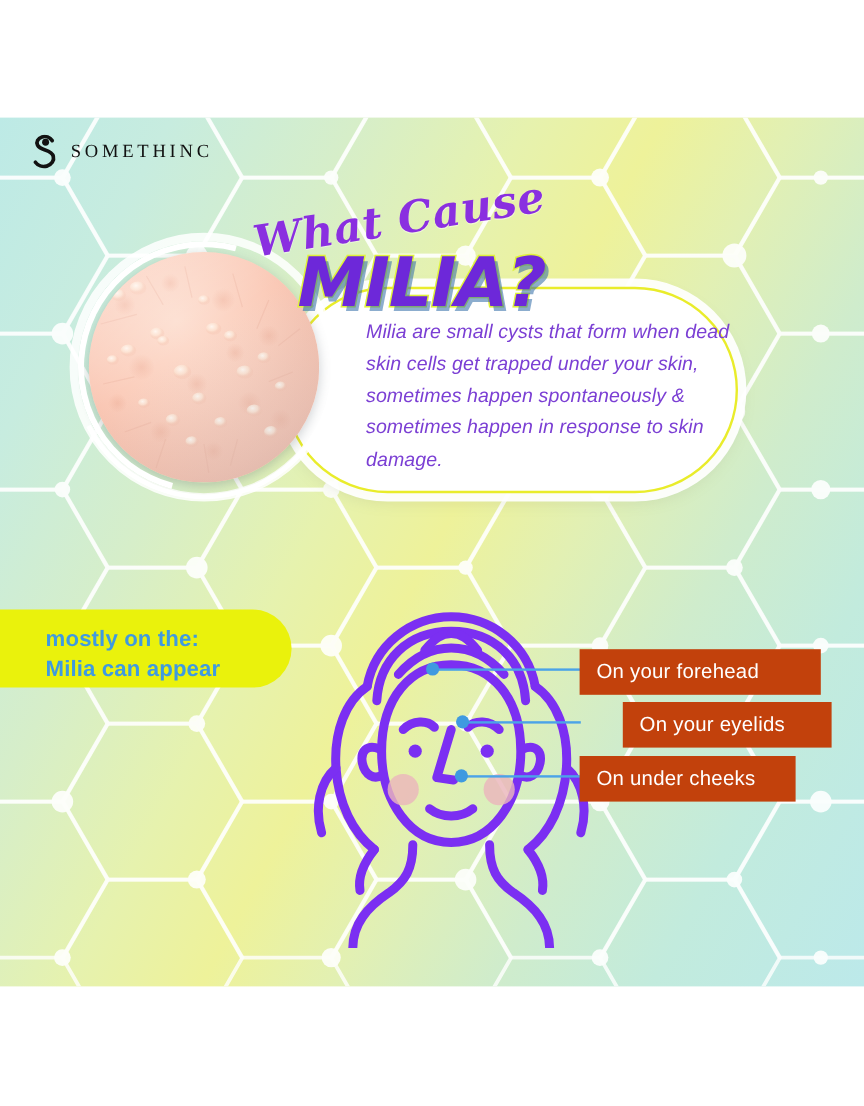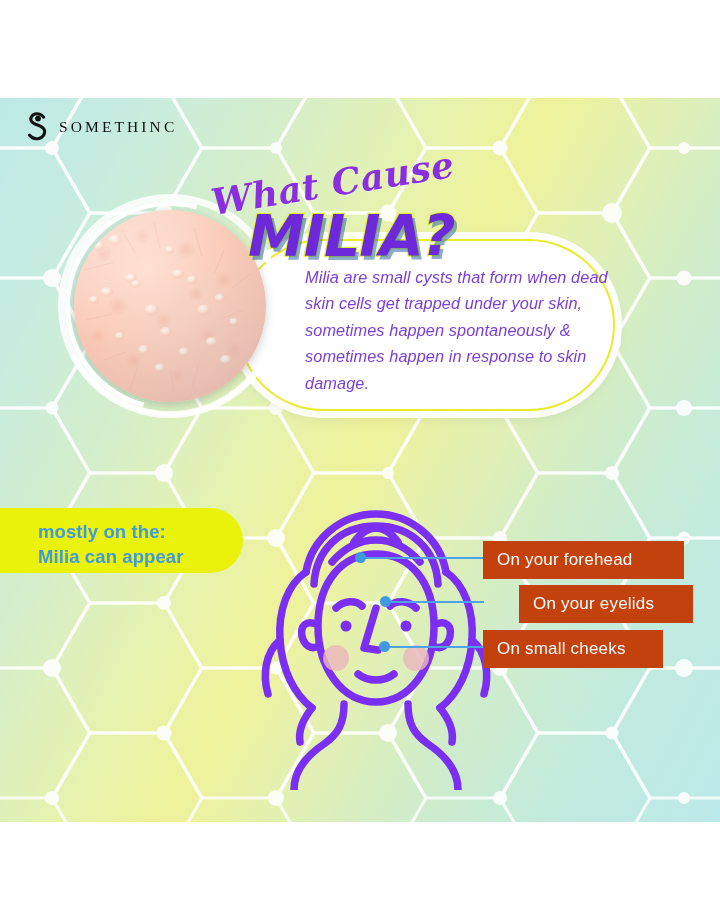--- a/index.html
+++ b/index.html
@@ -402,16 +402,16 @@
   <div class="dot d2"></div>
   <div class="dot d3"></div>
 
   <div class="callout c1">
     <span>On your forehead</span>
   </div>
   <div class="callout c2">
     <span>On your eyelids</span>
   </div>
   <div class="callout c3">
-    <span>On small cheeks</span>
+    <span>On under cheeks</span>
   </div>
 
 </div>
 
 </body></html>

